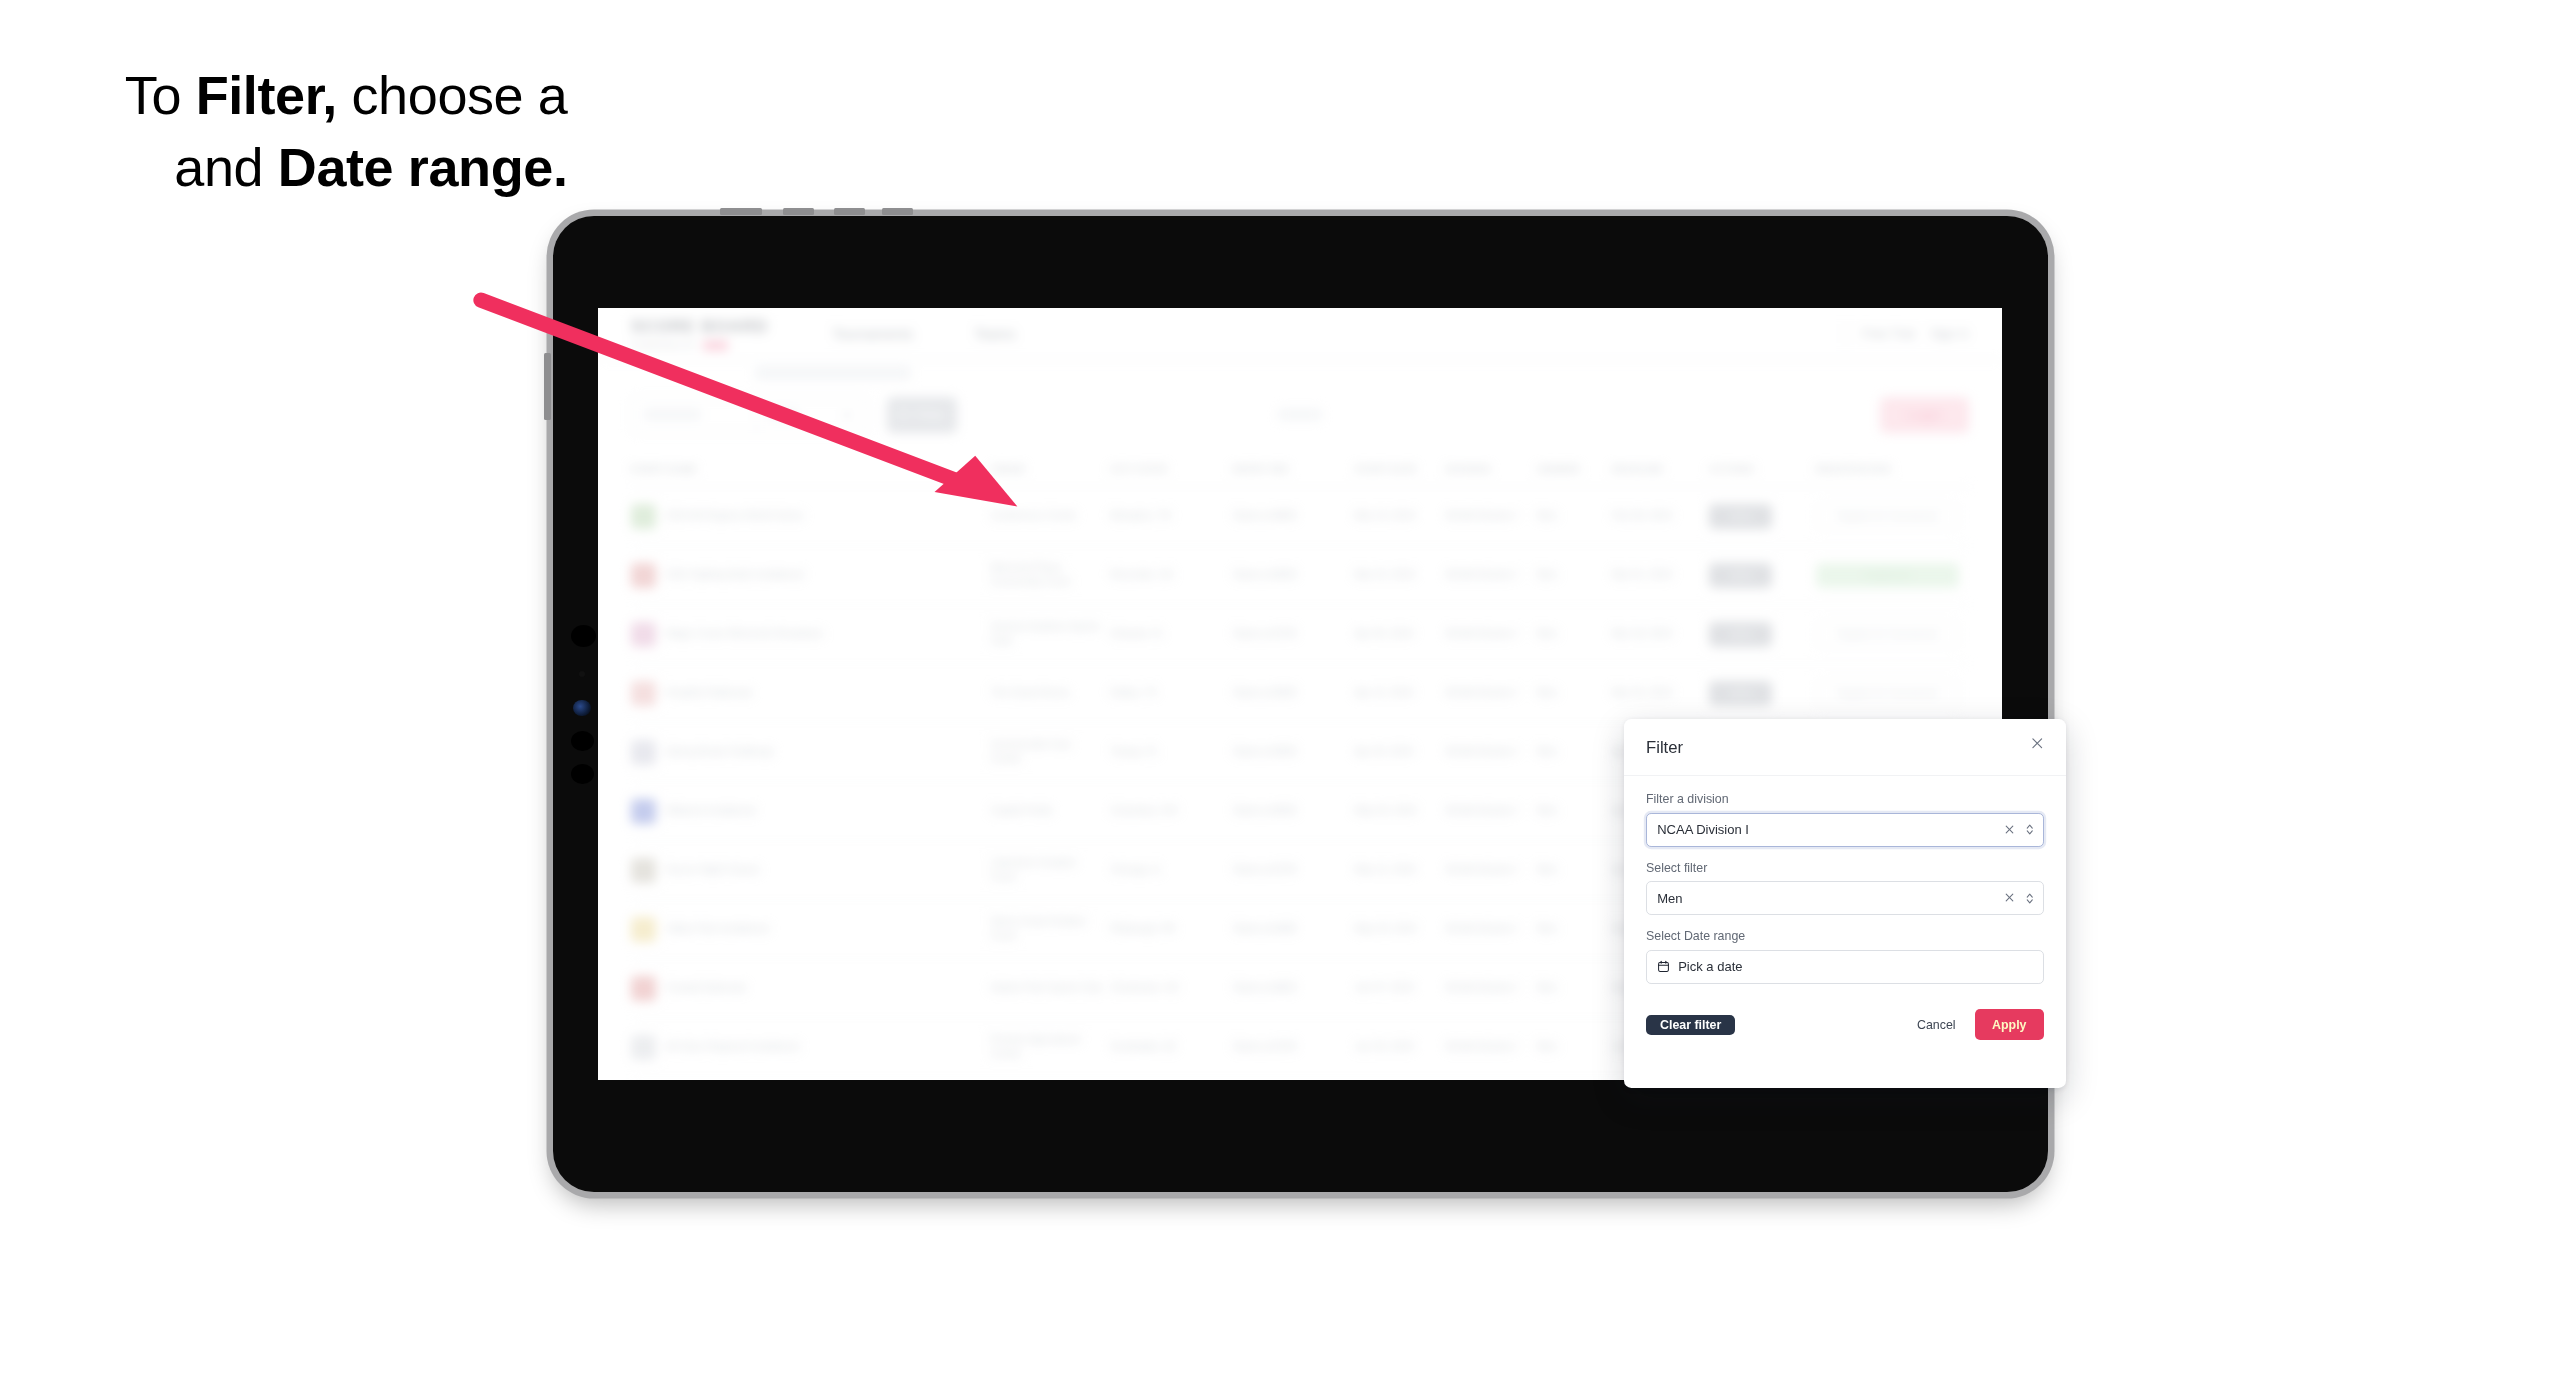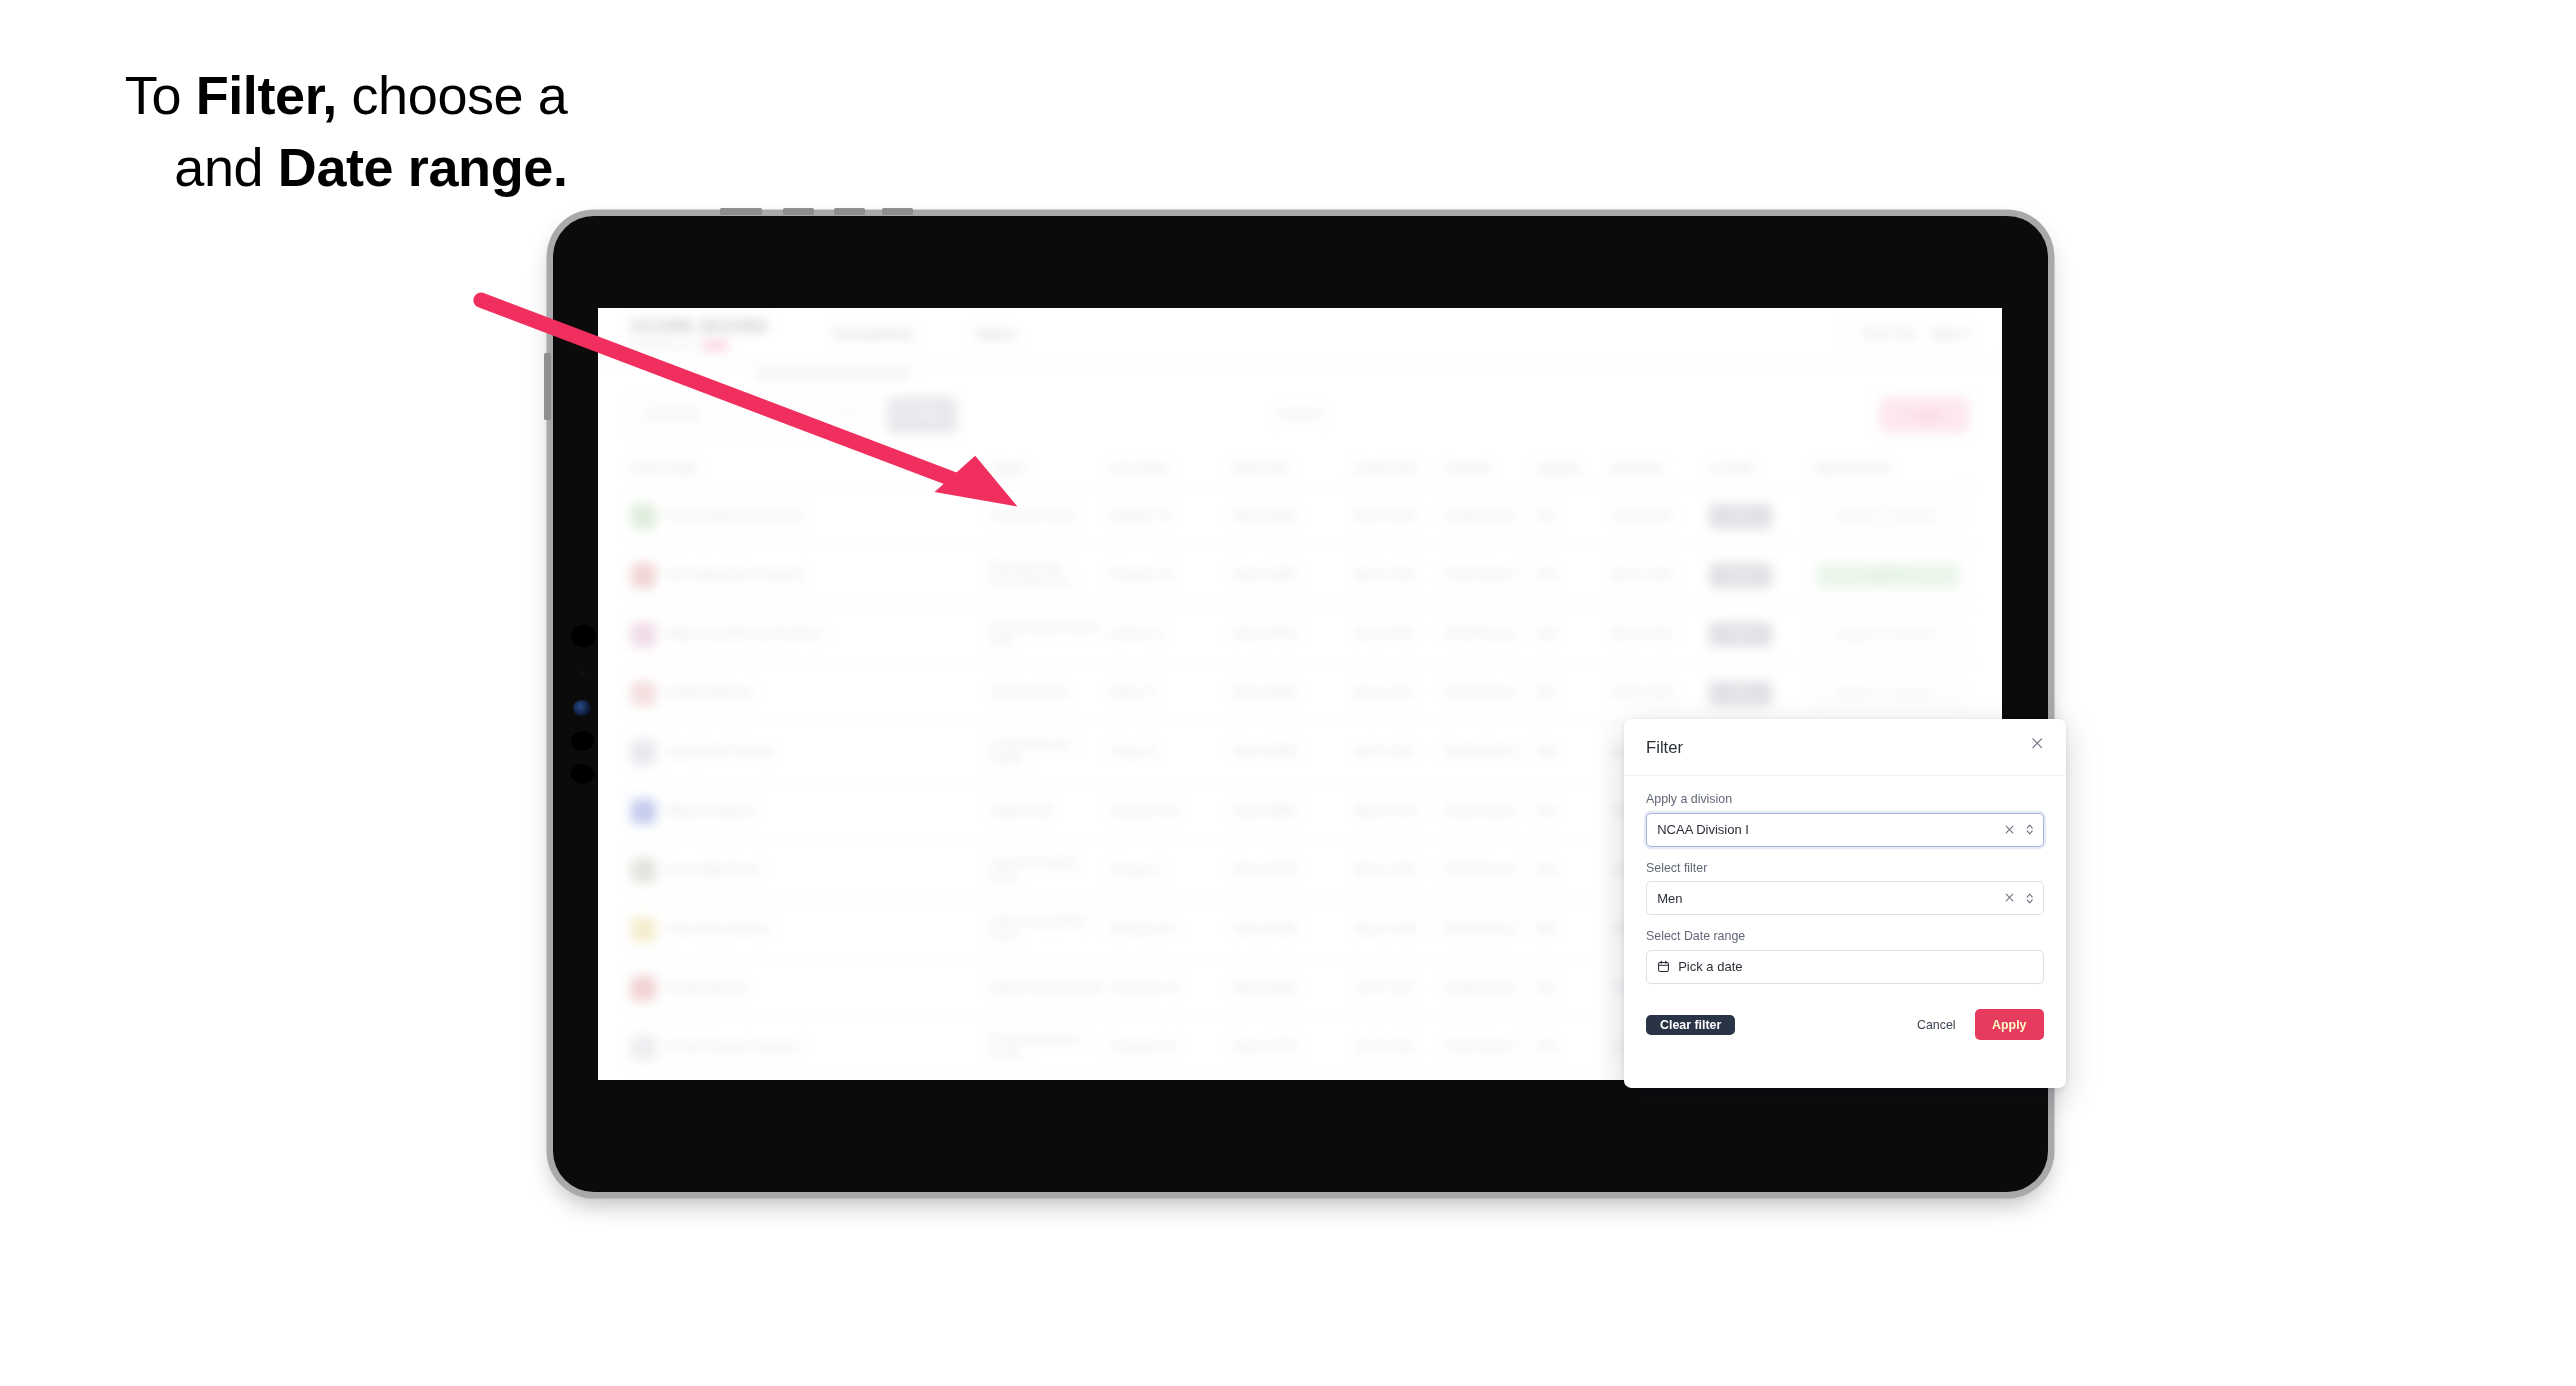--- a/index.html
+++ b/index.html
@@ -463,21 +463,21 @@
         <div class="modal-title">Filter</div>
         <div class="modal-close">
           <svg width="14.5" height="14.5" viewBox="0 0 20 20" fill="none" stroke="#6b7280" stroke-width="1.6" stroke-linecap="round">
             <line x1="4" y1="4" x2="16" y2="16"></line>
               <line x1="16" y1="4" x2="4" y2="16"></line>
           </svg>
         </div>
       </div>
 
       <div class="modal-body">
-        <div class="field-label">Apply a division</div>
+        <div class="field-label">Filter a division</div>
         <div class="field focused">
           <div class="field-value">NCAA Division I</div>
           <div class="field-adorn">
             <span class="adorn-x">
               <svg width="11" height="11" viewBox="0 0 15 15" fill="none" stroke="#6b7280" stroke-width="1.5" stroke-linecap="round">
                 <line x1="3" y1="3" x2="12" y2="12"></line>
                   <line x1="12" y1="3" x2="3" y2="12"></line>
               </svg>
             </span>
             <span class="adorn-ud">

